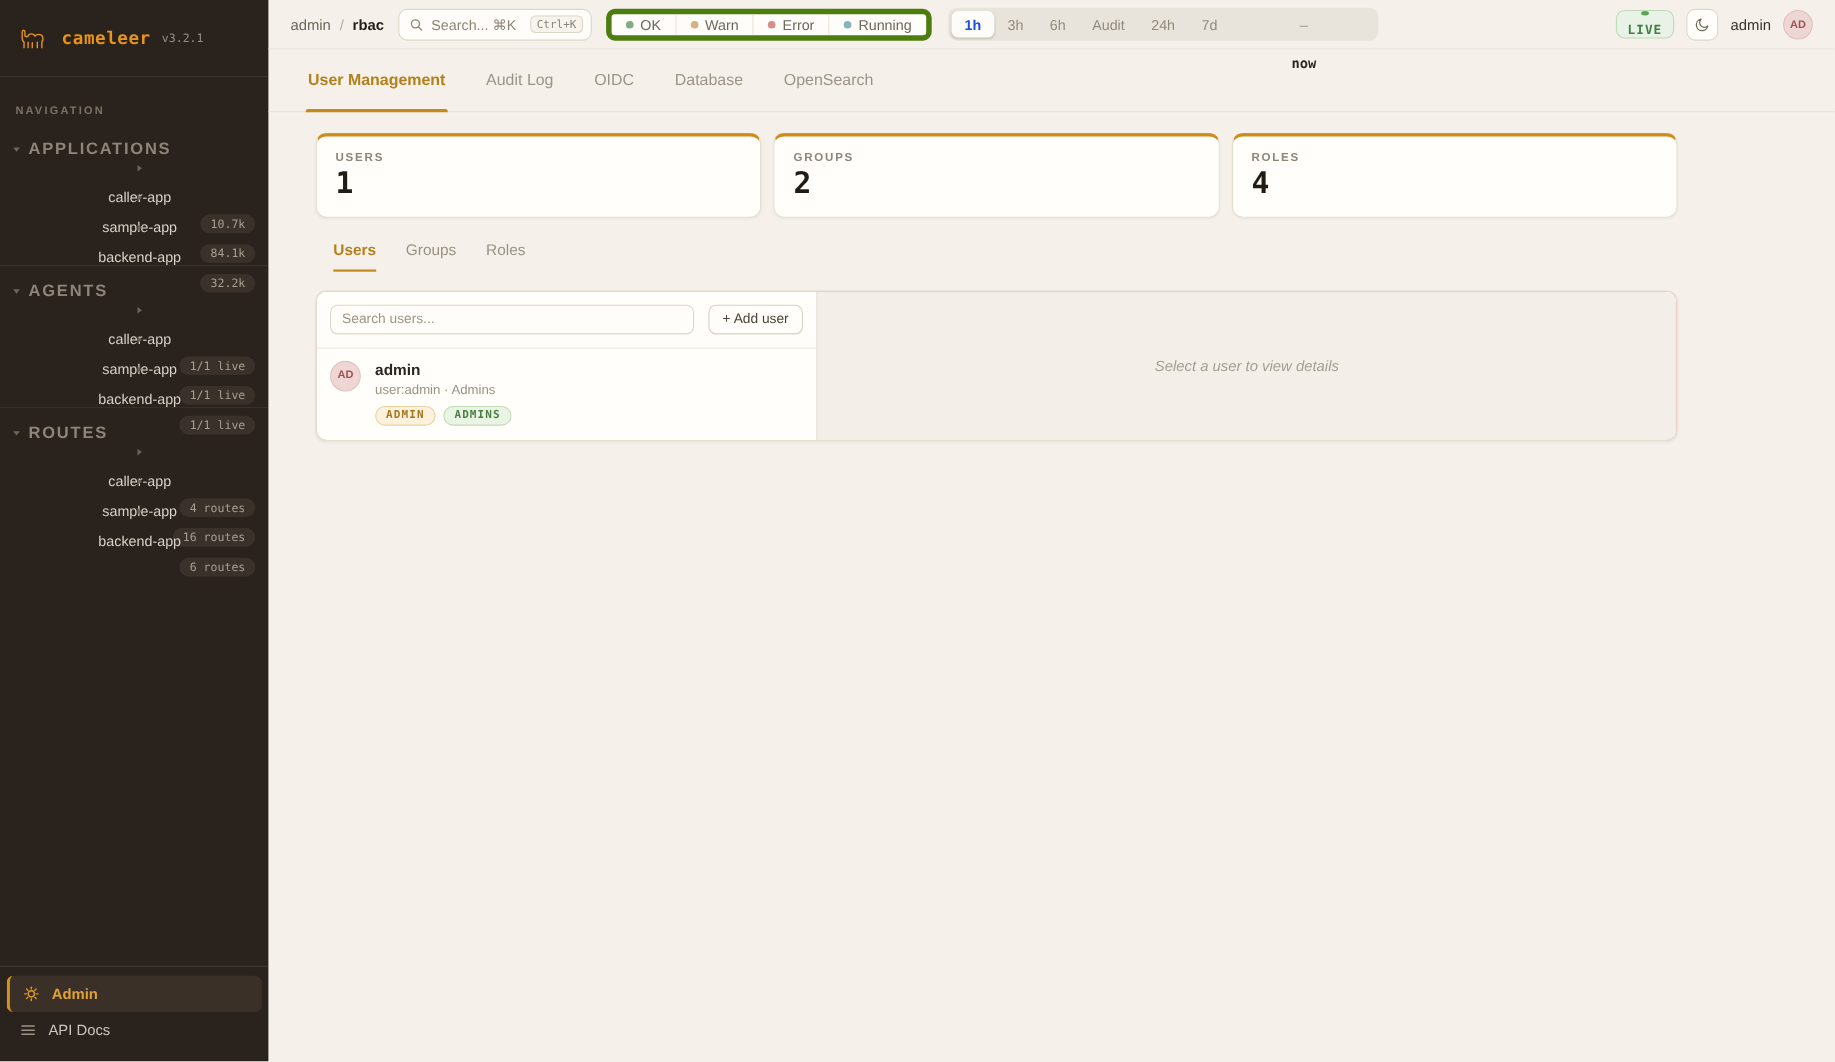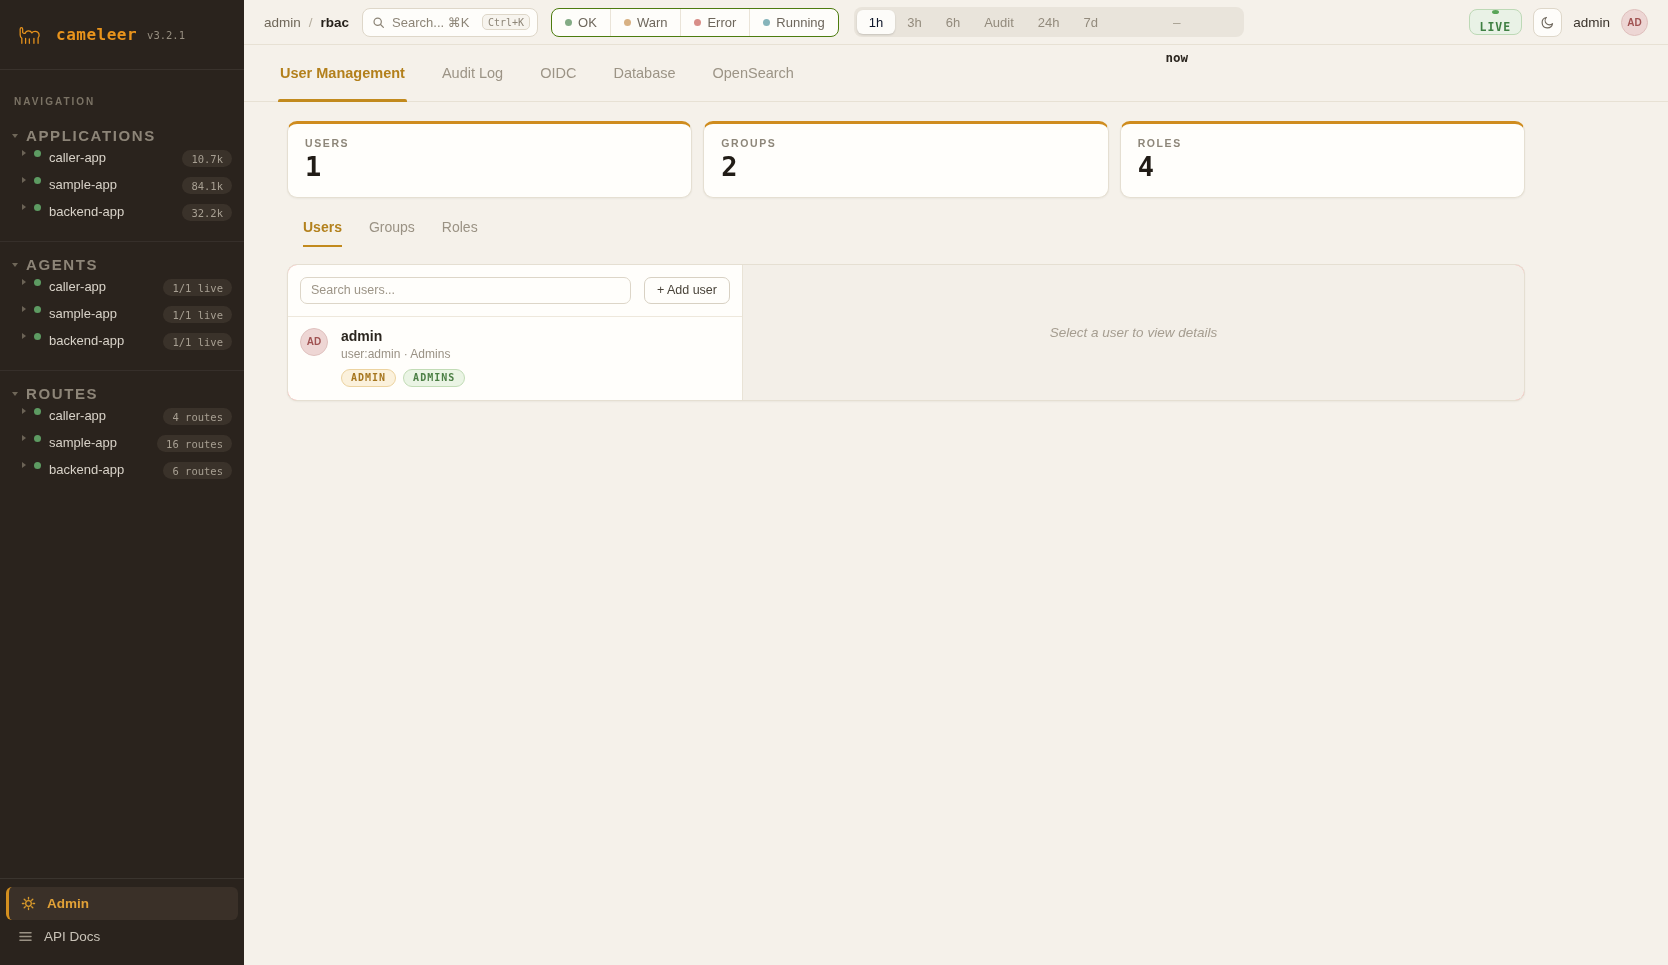--- a/index.html
+++ b/index.html
@@ -31,21 +31,21 @@
     font-family:"Liberation Sans", sans-serif; outline:none;
   }
   .filter-input::placeholder { color:#7d766b; }
   .nav-label { margin:26px 14px 6px; font-size:10px; font-weight:700; letter-spacing:2px; color:#7b7365; }
   .side-section { padding:8px 0 10px; }
   .side-section + .side-section { border-top:1px solid rgba(255,255,255,.06); }
   .section-head { display:flex; align-items:center; gap:8px; padding:6px 12px; cursor:pointer; }
   .section-label { font-size:15px; font-weight:700; letter-spacing:1.6px; color:#8d8578; }
   .caret-d { width:0; height:0; border-left:3.5px solid transparent; border-right:3.5px solid transparent; border-top:4.5px solid #6f6759; }
   .caret-r { width:0; height:0; border-top:3.5px solid transparent; border-bottom:3.5px solid transparent; border-left:4.5px solid #6b6356; }
-  .side-item { display:flex; align-items:flex-start; gap:8px; height:27px; padding:0 12px 0 22px; cursor:pointer; }
+  .side-item { display:flex; align-items:center; gap:8px; height:27px; padding:0 12px 0 22px; cursor:pointer;flex-direction:column; }
   .dot { width:7px; height:7px; border-radius:50%; background:#5d9b62; }
   .side-item-name { font-size:13px; color:#d8d2c8; }
   .side-badge {
     margin-left:auto; background:#3a322a; color:#a79f92; border-radius:999px;
     font-family:"DejaVu Sans Mono", monospace; font-size:10.5px; padding:2.5px 9px;
   }
   .side-spacer { flex:1; }
   .side-footer { border-top:1px solid rgba(255,255,255,.08); padding:8px 6px 12px; }
   .footer-item { display:flex; align-items:center; gap:11px; height:33px; padding:0 12px; border-radius:6px; cursor:pointer; }
   .footer-item.active { background:#3a3028; border-left:3px solid #d38f1f; color:#e1a137; }
@@ -60,29 +60,29 @@
   
   .topbar { height:45px; min-height:45px; display:flex; align-items:center; gap:13px; padding:0 20px; border-bottom:1px solid #e7e1d4; }
   .breadcrumb { display:flex; align-items:center; gap:8px; font-size:13.5px; }
   .bc-parent { color:#6f6759; cursor:pointer; }
   .bc-sep { color:#b5ad9e; }
   .bc-current { color:#241f19; font-weight:700; }
   .top-search { width:176px; height:29px; background:#fefdfa; border:1px solid #ded7c9; border-radius:8px; display:flex; align-items:center; gap:7px; padding:0 7px 0 9px; }
   .top-search svg { color:#8d8577; }
   .top-search-ph { font-size:13px; color:#8d8577; white-space:nowrap; }
   .kbd { margin-left:auto; font-family:"DejaVu Sans Mono", monospace; font-size:10px; color:#8d8577; border:1px solid #ded7c9; background:#f7f4ee; border-radius:5px; padding:1.5px 5px; }
-  .status-group { height:29px; background:#fefdfa; border:1px solid #4d7c0f; border-radius:8px; display:flex; align-items:stretch; overflow:hidden; }
+  .status-group { height:29px; background:#fefdfa; border:5px solid #4d7c0f; border-radius:8px; display:flex; align-items:stretch; overflow:hidden; }
   .status-item { display:flex; align-items:center; gap:6px; padding:0 13px; font-size:13px; color:#6e675c; cursor:pointer; }
   .status-item + .status-item { border-left:1px solid #eae4d8; }
   .sdot { width:7px; height:7px; border-radius:50%; }
   .sdot-ok { background:#83ab85; } .sdot-warn { background:#d8b183; }
   .sdot-error { background:#d88e88; } .sdot-running { background:#86b4ba; }
   .time-group { height:30px; background:#e9e4db; border-radius:8px; display:flex; align-items:center; padding:3px; margin-left:2px; }
   .trange { height:24px; display:flex; align-items:center; padding:0 12px; font-size:13px; color:#938b7d; border-radius:6px; cursor:pointer; white-space:nowrap; }
-  .trange.active { background:#fdfcf9; color:#0f172a; font-weight:400; box-shadow:0 1px 2px rgba(0,0,0,.15); }
+  .trange.active { background:#fdfcf9; color:#1d4ed8; font-weight:700; box-shadow:0 1px 2px rgba(0,0,0,.15); }
   .time-display { display:flex; align-items:center; gap:20px; padding:0 12px 0 14px; font-family:"DejaVu Sans Mono", monospace; font-size:12.5px;flex-direction:column; }
   .td-date { color:#2c2720; font-weight:700; }
   .td-sep { color:#a29a8c; }
   .td-now { color:#2c2720; font-weight:700; }
   .top-right { margin-left:auto; display:flex; align-items:center; gap:11px; }
   .live-badge { height:26px; display:flex; align-items:center; gap:6px; padding:0 10px; background:#e9f2e6; border:1px solid #bdd9b6; border-radius:8px; cursor:pointer;flex-direction:column; }
   .live-dot { width:7px; height:7px; border-radius:50%; background:#58a558; }
   .live-label { font-family:"DejaVu Sans Mono", monospace; font-size:11.5px; letter-spacing:1px; color:#3f7f42; font-weight:700; }
   .moon-btn { width:29px; height:29px; background:#fefdfa; border:1px solid #ded7c9; border-radius:8px; display:flex; align-items:center; justify-content:center; color:#6e675c; cursor:pointer; }
   .top-user-name { font-size:13.5px; color:#3a332b; }

